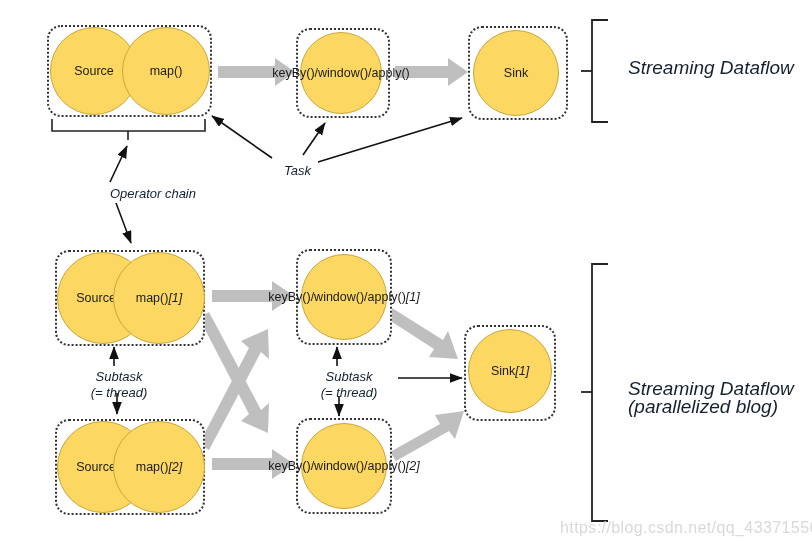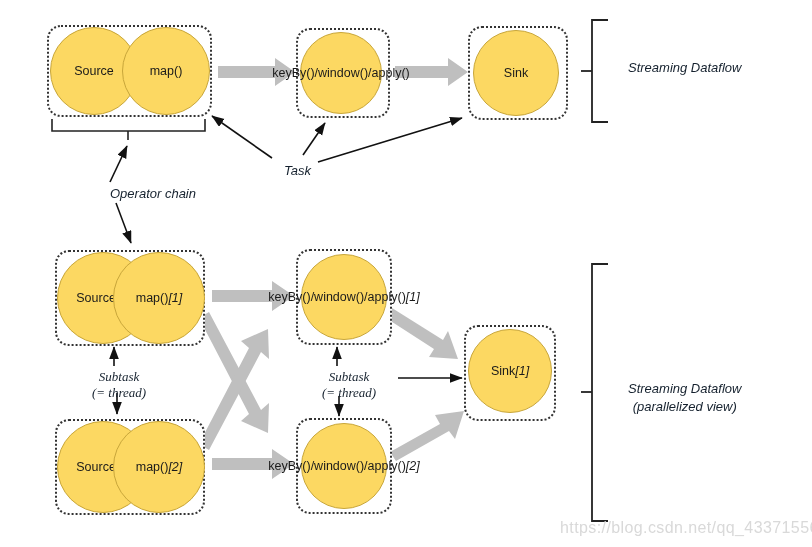--- a/index.html
+++ b/index.html
@@ -51,22 +51,22 @@
   .circle .ln { display: block; white-space: nowrap; }
   .circle .idx { font-style: italic; }
   .label {
     position: absolute;
     font-style: italic;
     font-size: 13px;
     color: #15212e;
     line-height: 16px;
     white-space: nowrap;
   }
-  .label.center { text-align: center; font-family: Liberation Serif, serif; }
-  .label.right-note { font-size: 13px; line-height: 18px; text-align: center; }
+  .label.center { text-align: center; }
+  .label.right-note { font-size: 19px; line-height: 18px; text-align: left; }
   .watermark {
     position: absolute;
     color: #d9d9d9;
     font-size: 16px;
     letter-spacing: 0.4px;
     white-space: nowrap;
     font-family: "Liberation Sans", sans-serif;
   }
 </style>
 </head>
@@ -245,18 +245,18 @@
     <div>(= thread)</div>
   </div>
 
   <div class="label center" style="left:303px; top:369px; width:92px;">
     <div>Subtask</div>
     <div>(= thread)</div>
   </div>
 
   <div class="label right-note" style="left:628px; top:380px;">
     <div>Streaming Dataflow</div>
-    <div>(parallelized view)</div>
+    <div>(parallelized blog)</div>
   </div>
 
   <div class="watermark" style="left:560px; top:519px;">https://blog.csdn.net/qq_43371556</div>
 
 </div>
 
 </body></html>

